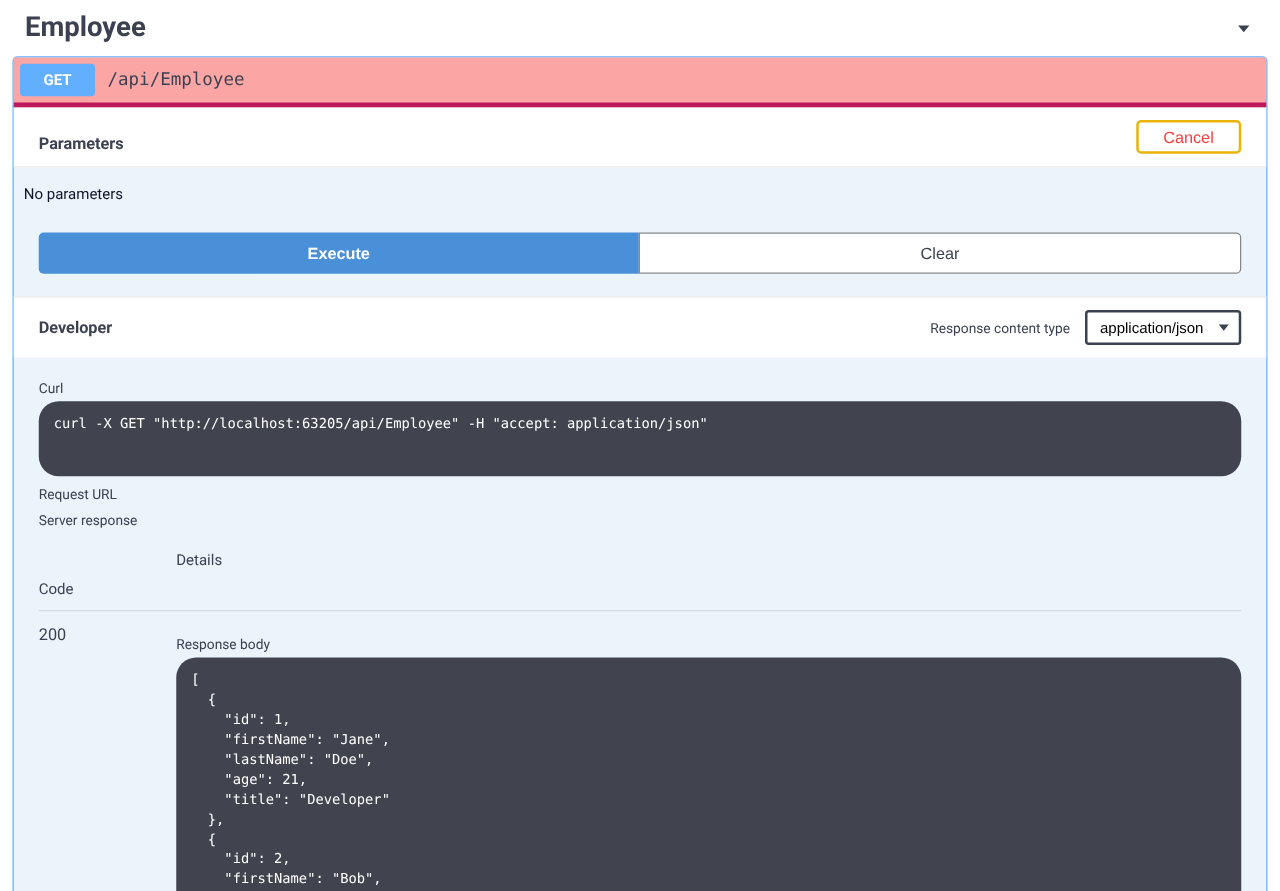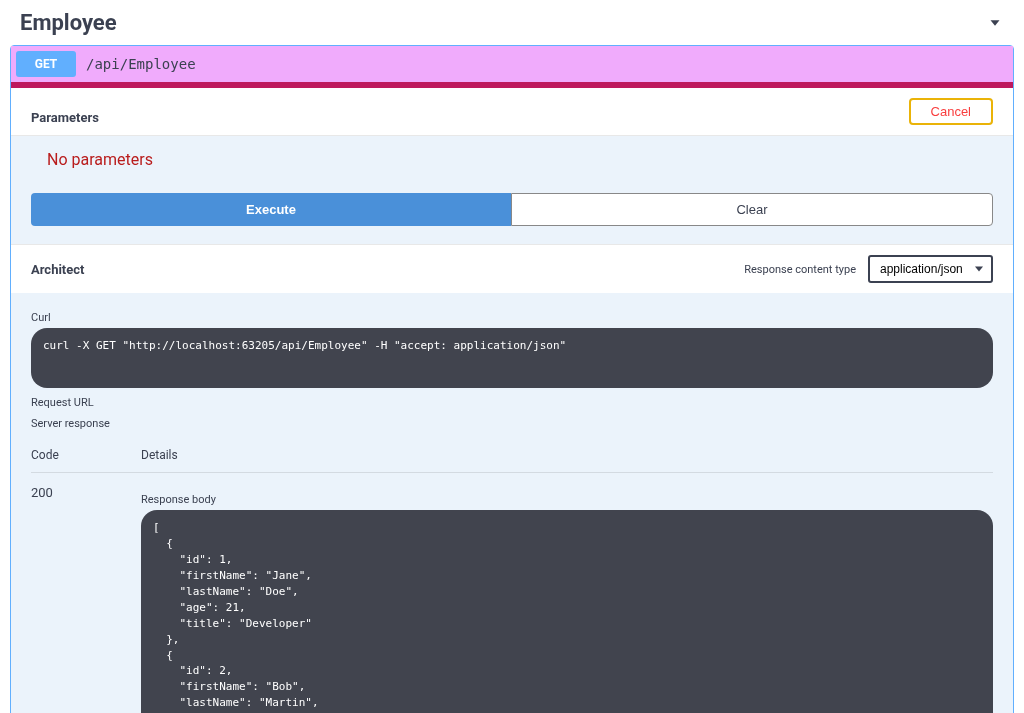--- a/index.html
+++ b/index.html
@@ -29,22 +29,22 @@
     .opblock {
       margin: 0 10px 15px 10px;
       border: 1px solid #61affe;
       border-radius: 4px;
       background: #ebf3fb;
     }
     .opblock-summary {
       display: flex;
       align-items: center;
       padding: 5px;
-      border-bottom: 6px solid #be185d;
-      background: #f0abfc;
+      border-bottom: 4px solid #be185d;
+      background: #fca5a5;
     }
     .method-badge {
       background: #61affe;
       color: #fff;
       font-weight: bold;
       font-size: 12px;
       padding: 6px 18px;
       border-radius: 3px;
       min-width: 60px;
       text-align: center;
@@ -71,23 +71,23 @@
     .cancel-btn {
       background: #fff;
       border: 2px solid #eab308;
       color: #f93e3e;
       padding: 4px 20px;
       border-radius: 4px;
       font-size: 13px;
       cursor: pointer;
     }
     .no-params {
-      padding: 14px 36px;
-      font-size: 16px;
-      color: #b91c1c;
+      padding: 14px 8px;
+      font-size: 12px;
+      color: #0f172a;
     }
     .btn-row {
       display: flex;
       padding: 10px 20px 18px 20px;
       gap: 0;
       justify-content: center;
     }
     .execute-btn {
       flex: 1;
       background: #4a90d9;
@@ -181,20 +181,21 @@
     }
     .table-head-row {
       display: flex;
       margin-top: 12px;
       padding: 6px 0;
       font-size: 12px;
       color: #3b4151;
     }
     .col-code {
       width: 110px;
+      margin-top: 23px;
     }
     .col-details {
       flex: 1;
     }
     .table-data-row {
       display: flex;
       border-top: 1px solid rgba(0,0,0,0.1);
       padding-top: 12px;
       margin-top: 4px;
     }
@@ -233,21 +234,21 @@
   </div>
 
   <div class="no-params">No parameters</div>
 
   <div class="btn-row">
     <button class="execute-btn">Execute</button>
     <button class="clear-btn">Clear</button>
   </div>
 
   <div class="responses-head">
-    <h4>Architect</h4>
+    <h4>Developer</h4>
     <div class="content-type-wrap">
       <span class="content-type-label">Response content type</span>
       <span class="select-wrap">
         <select class="content-type-select">
           <option>application/json</option>
         </select>
       </span>
     </div>
   </div>
 

